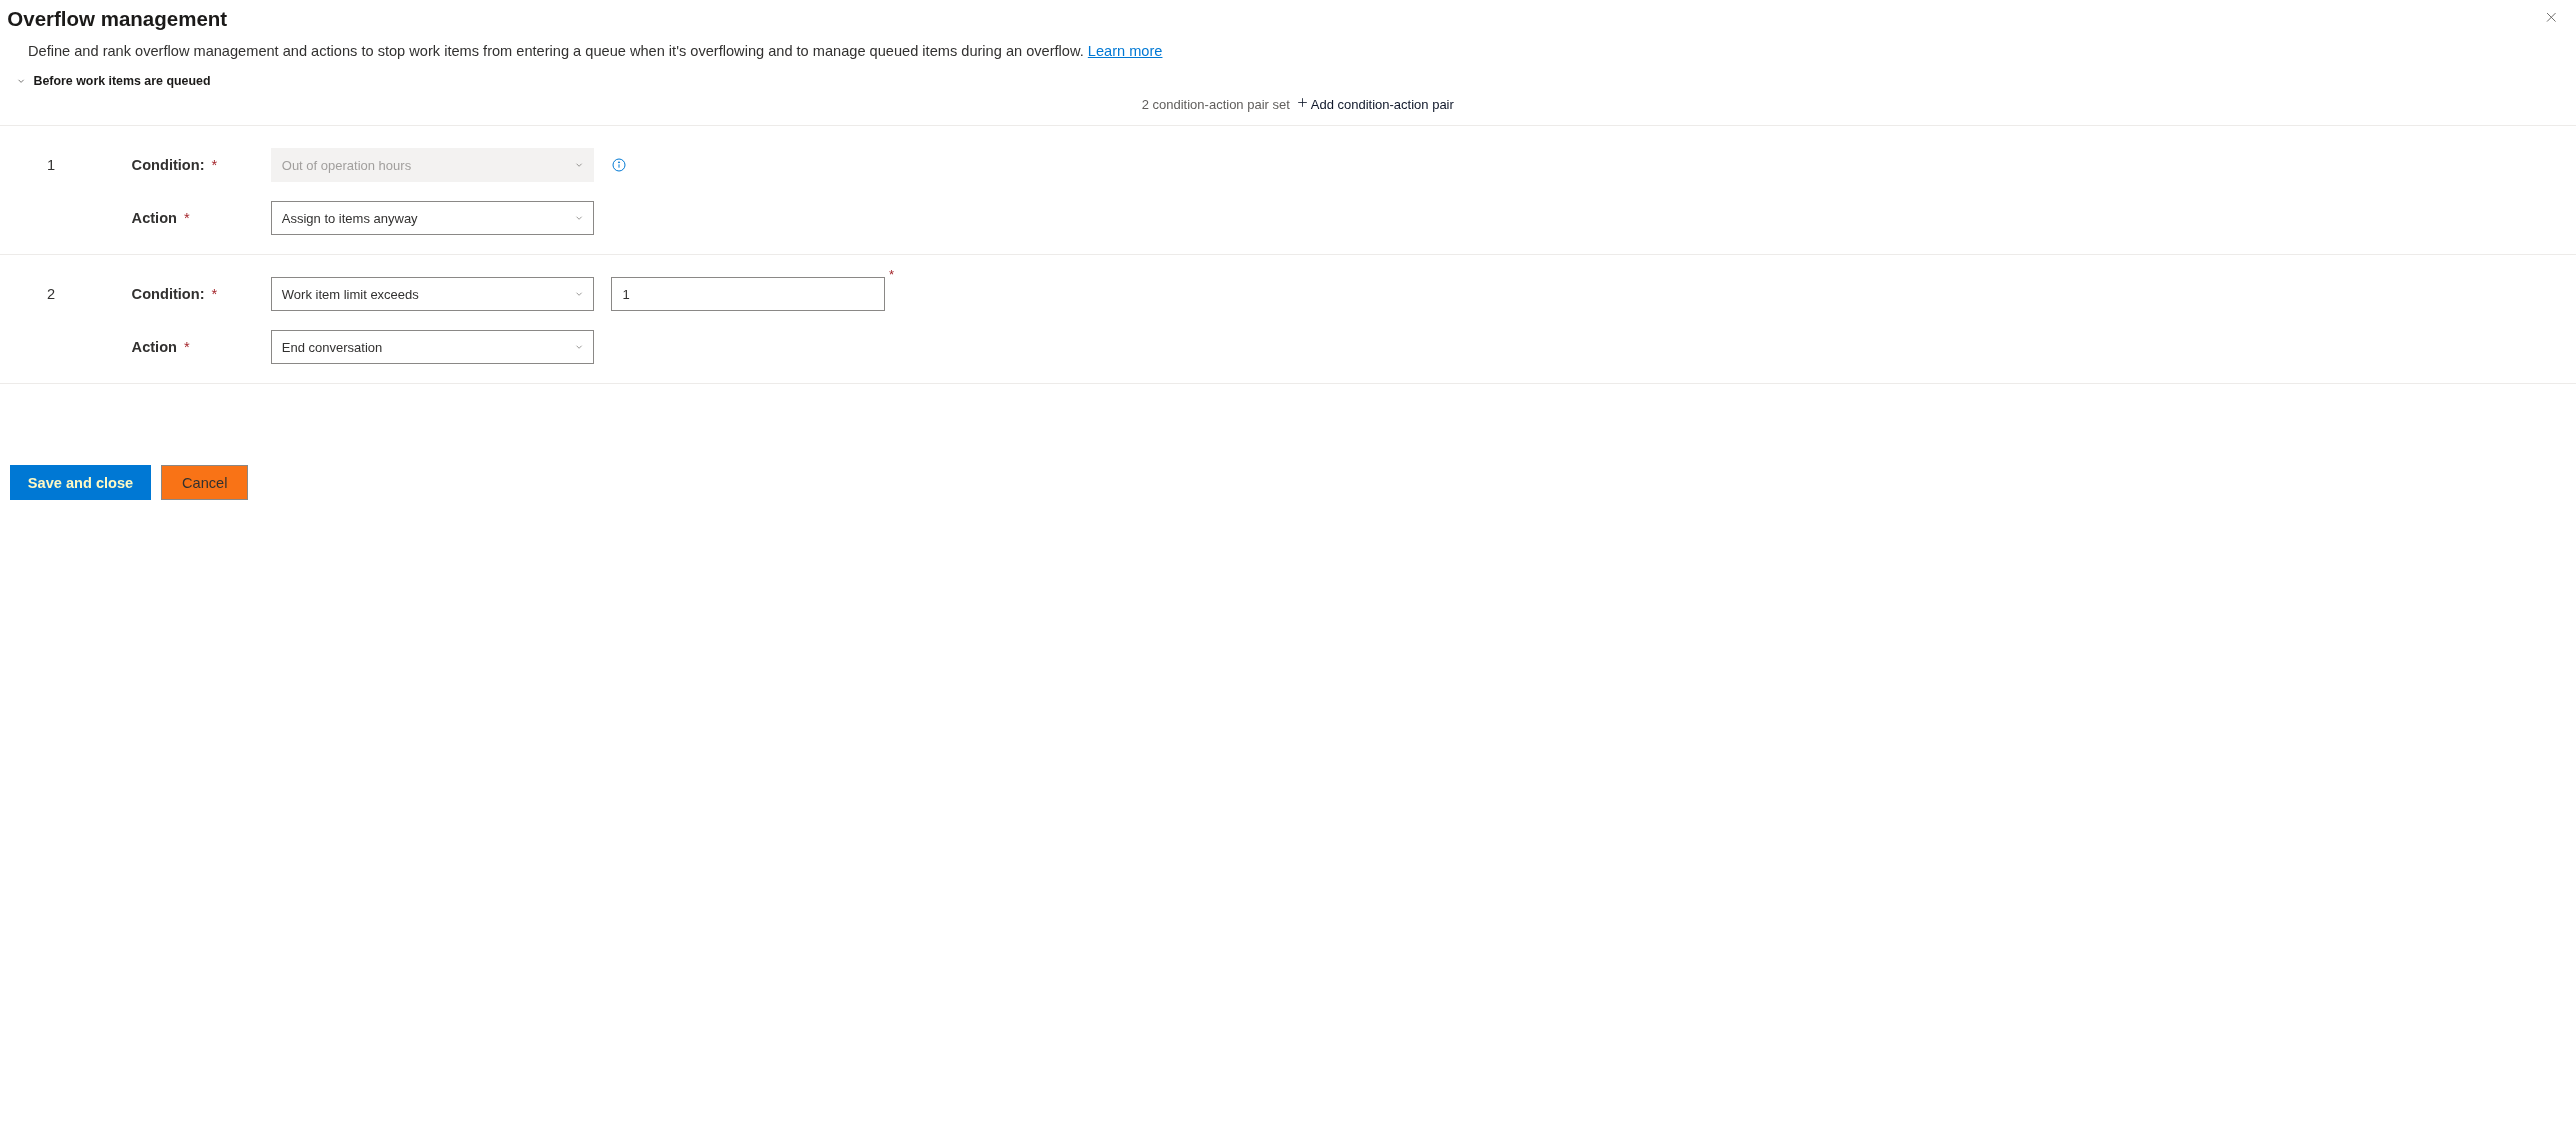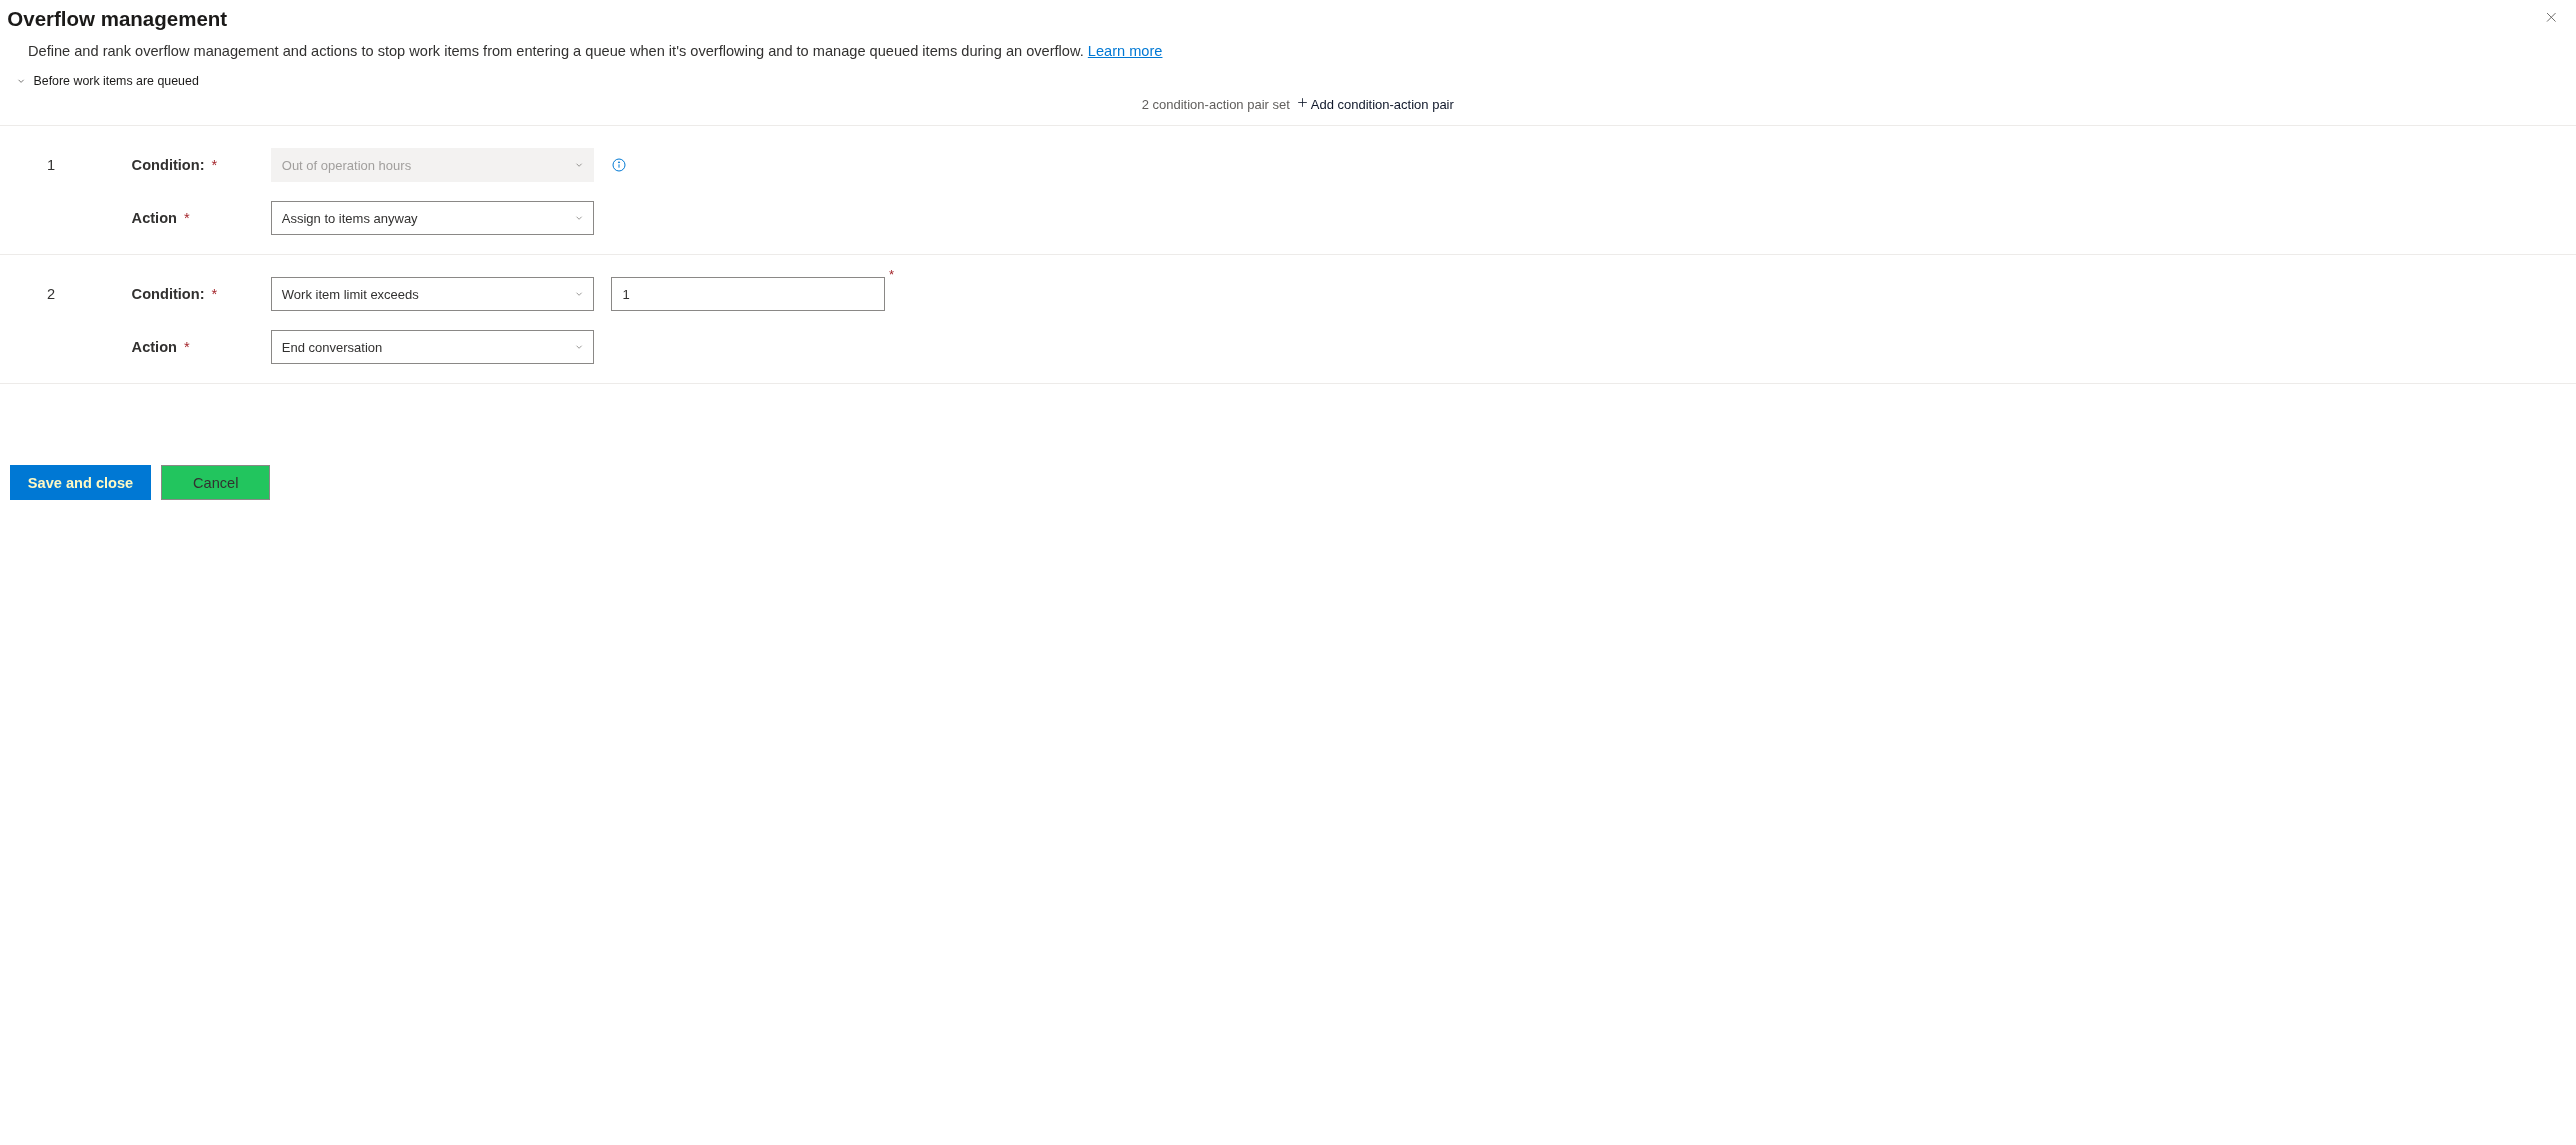--- a/index.html
+++ b/index.html
@@ -58,21 +58,21 @@
       color: #605e5c;
       display: flex;
       align-items: center;
     }
     .chevron svg {
       width: 10.2px;
       height: 10.2px;
     }
     .section-title {
       font-size: 12.4px;
-      font-weight: 400;
+      font-weight: 700;
       color: #1b1a19;
     }
     .section-sub-row {
       display: flex;
       justify-content: center;
       align-items: center;
       padding: 2.9px 14.6px 10.2px 40px;
     }
     .section-subtitle {
       font-size: 13px;
@@ -203,24 +203,24 @@
       color: #fef9c3;
       border: none;
       padding: 0 17.6px;
       height: 35px;
       font-size: 14.6px;
       font-weight: 600;
       cursor: pointer;
       font-family: inherit;
     }
     .btn-secondary {
-      background: #22c55e;
+      background: #f97316;
       color: #323130;
       border: 0.7px solid #8a8886;
-      padding: 0 31px;
+      padding: 0 20px;
       height: 35px;
       font-size: 14.6px;
       cursor: pointer;
       font-family: inherit;
     }
   </style>
 </head>
 <body>
 
 <div class="header">

